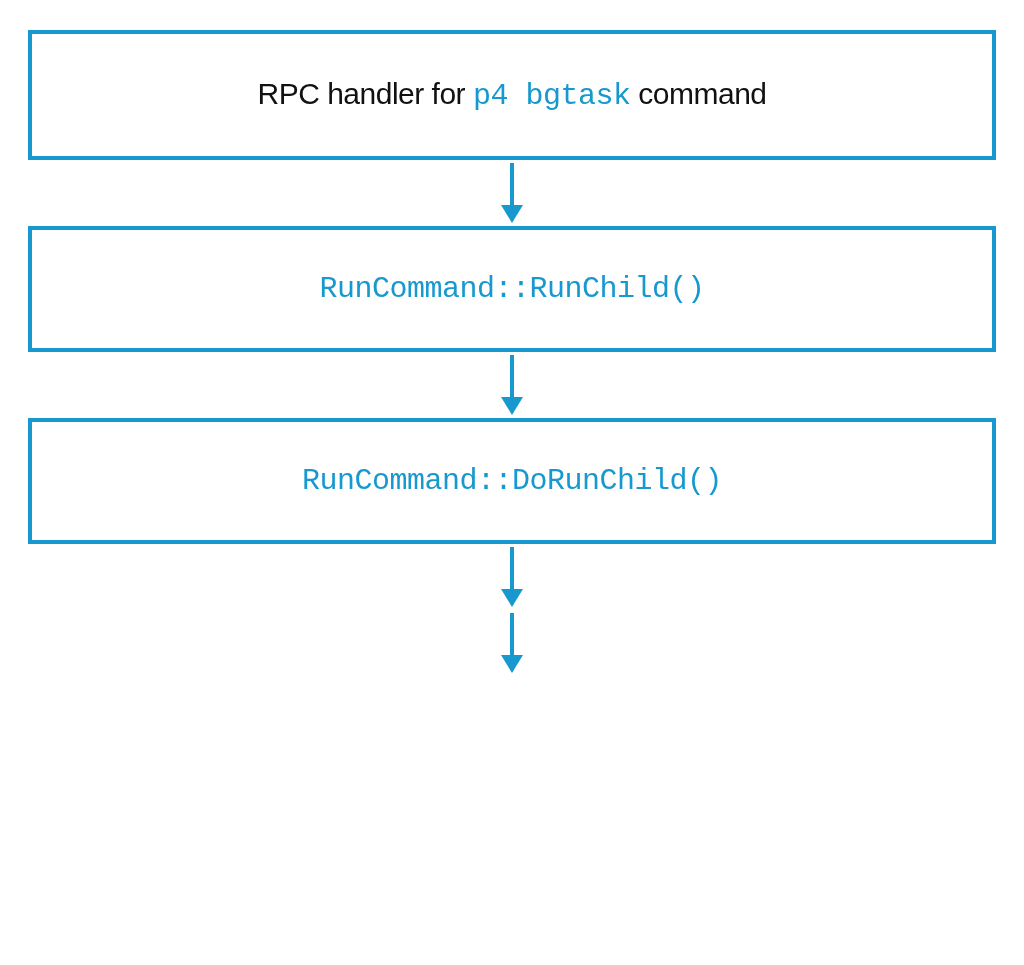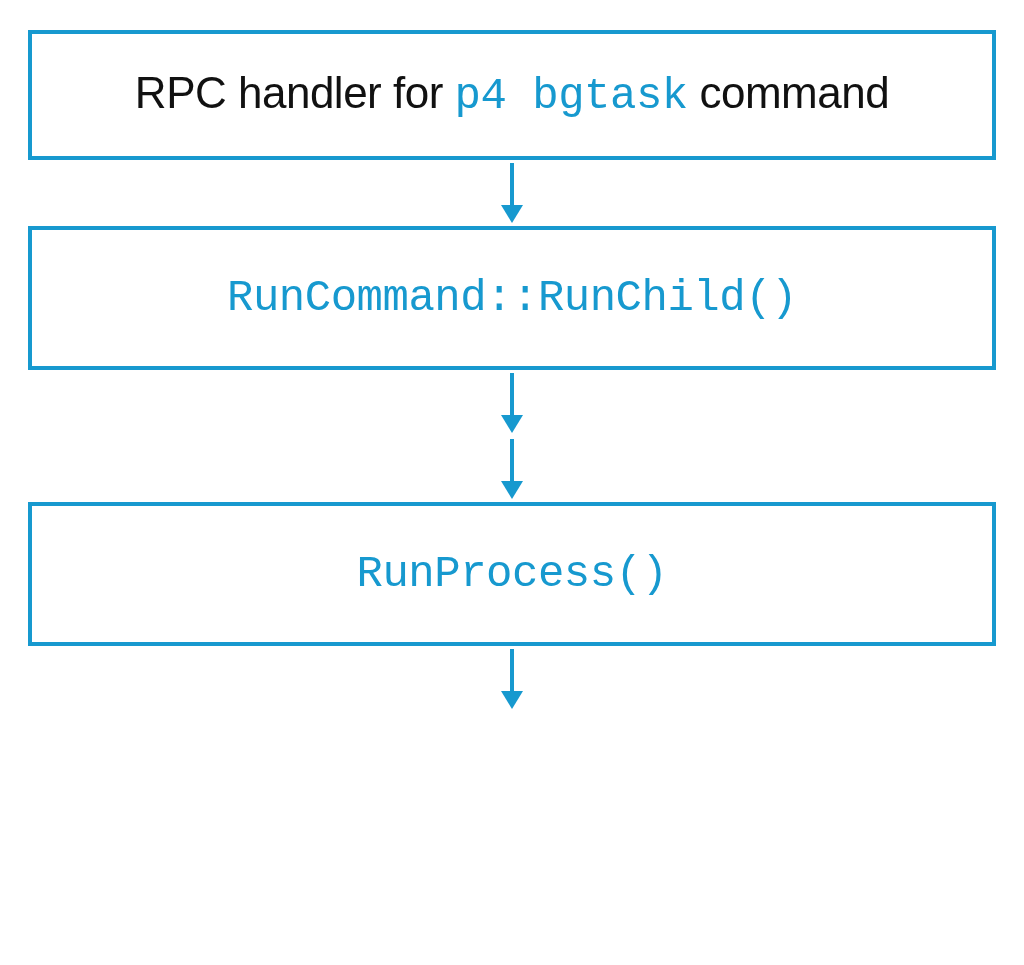--- a/index.html
+++ b/index.html
@@ -19,29 +19,29 @@
   }
   .box {
     border: 4px solid #1799cf;
     background: #ffffff;
     width: 100%;
     box-sizing: border-box;
     display: flex;
     align-items: center;
     justify-content: center;
     text-align: center;
-    font-size: 44px;
+    font-size: 30px;
     line-height: 1.2;
     letter-spacing: -0.5px;
   }
   .box-tall {
     height: 130px;
   }
   .box-short {
-    height: 144px;
+    height: 126px;
   }
   .code {
     font-family: "SFMono-Regular", Consolas, "Liberation Mono", Menlo, monospace;
     color: #1799cf;
     font-weight: 500;
   }
   .plain {
     color: #111;
     font-weight: 400;
   }
@@ -86,31 +86,31 @@
     <span class="code">RunCommand::RunChild()</span>
   </div>
 
   <div class="arrow-gap">
     <svg class="arrow" viewBox="0 0 30 60">
       <line x1="15" y1="0" x2="15" y2="44"></line>
       <polygon points="15,60 4,42 26,42"></polygon>
     </svg>
   </div>
 
+  <div class="box box-short">
+    <span class="code">RunCommand::DoRunChild()</span>
+  </div>
 
   <div class="arrow-gap">
     <svg class="arrow" viewBox="0 0 30 60">
       <line x1="15" y1="0" x2="15" y2="44"></line>
       <polygon points="15,60 4,42 26,42"></polygon>
     </svg>
   </div>
 
-  <div class="box box-short">
-    <span class="code">RunProcess()</span>
-  </div>
 
   <div class="arrow-gap">
     <svg class="arrow" viewBox="0 0 30 60">
       <line x1="15" y1="0" x2="15" y2="44"></line>
       <polygon points="15,60 4,42 26,42"></polygon>
     </svg>
   </div>
 
 
 </div>

